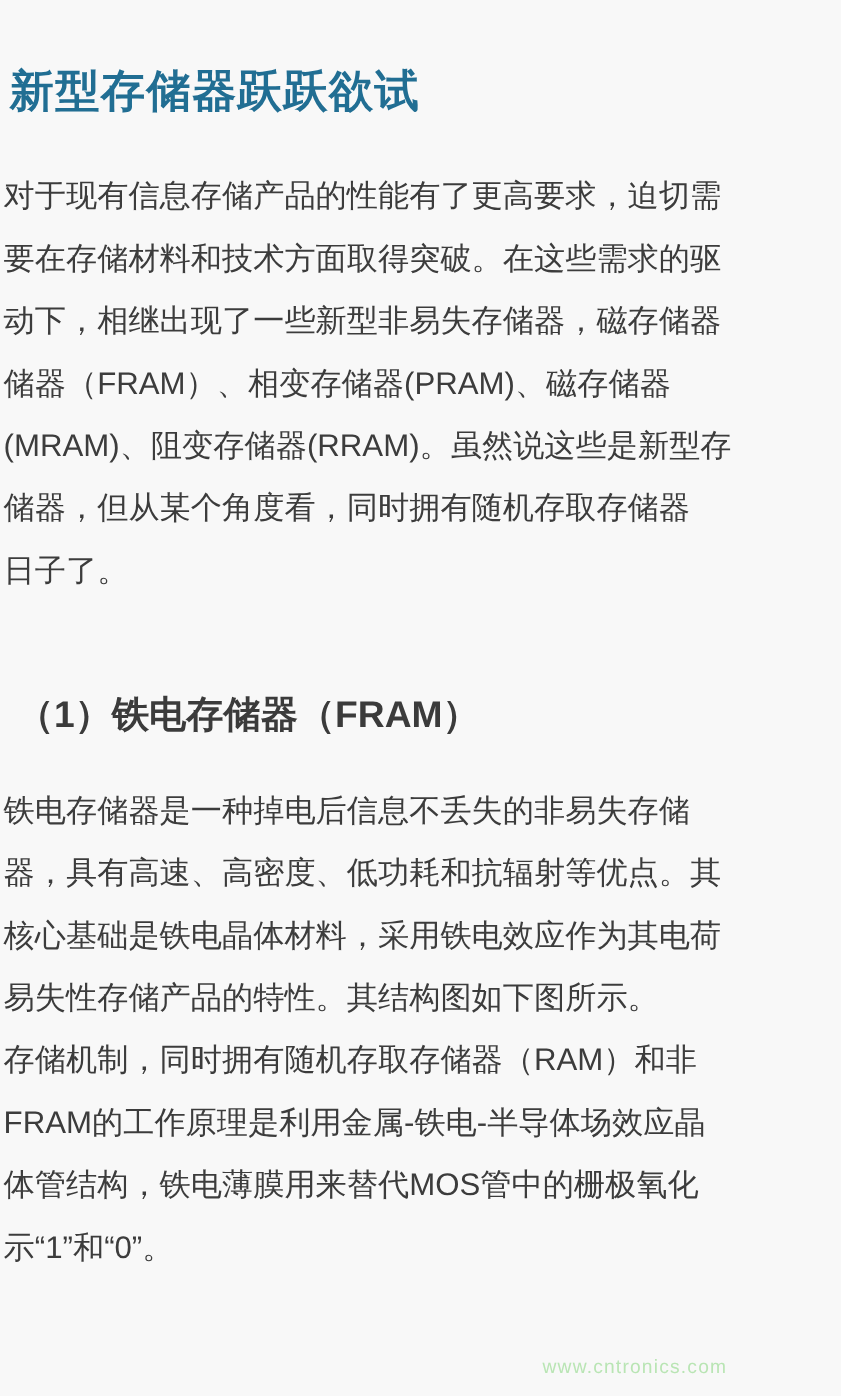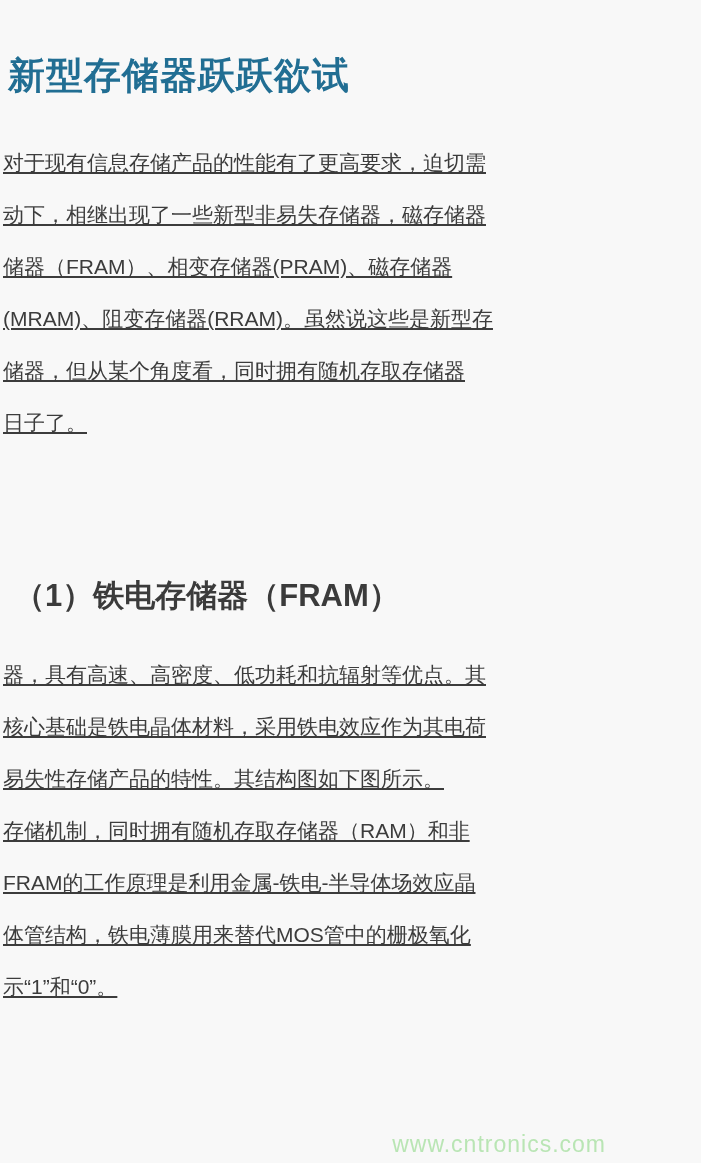--- a/index.html
+++ b/index.html
@@ -23,22 +23,21 @@
     font-weight: bold;
     color: #216e93;
     letter-spacing: 1px;
     white-space: nowrap;
   }
   .para {
     position: absolute;
     left: 3px;
     right: 0;
     color: #3c3c3c;
-    font-size: 21px;
-    text-decoration: underline;
+    font-size: 26px;
   }
   .para .line {
     height: 52px;
     line-height: 52px;
     white-space: nowrap;
     letter-spacing: 0px;
   }
   .para-1 { top: 137px; }
   .para-2 { top: 649px; }
   .section-heading {
@@ -48,45 +47,47 @@
     font-size: 31px;
     font-weight: bold;
     color: #3b3b3b;
     white-space: nowrap;
     margin-top: 21px;
   }
   .watermark {
     position: absolute;
     top: 1131px;
     right: 16px;
-    font-size: 23px;
+    font-size: 16px;
     color: #b9e5b4;
     letter-spacing: 1px;
     white-space: nowrap;
   }
 </style>
 </head>
 <body>
 
 <div class="page">
 
   <h1 class="article-title">新型存储器跃跃欲试</h1>
 
   <div class="para para-1">
     <div class="line">对于现有信息存储产品的性能有了更高要求，迫切需</div>
+    <div class="line">要在存储材料和技术方面取得突破。在这些需求的驱</div>
     <div class="line">动下，相继出现了一些新型非易失存储器，磁存储器</div>
     <div class="line">储器（FRAM）、相变存储器(PRAM)、磁存储器</div>
     <div class="line">(MRAM)、阻变存储器(RRAM)。虽然说这些是新型存</div>
     <div class="line">储器，但从某个角度看，同时拥有随机存取存储器</div>
     <div class="line">日子了。</div>
   </div>
 
   <h2 class="section-heading">（1）铁电存储器（FRAM）</h2>
 
   <div class="para para-2">
+    <div class="line">铁电存储器是一种掉电后信息不丢失的非易失存储</div>
     <div class="line">器，具有高速、高密度、低功耗和抗辐射等优点。其</div>
     <div class="line">核心基础是铁电晶体材料，采用铁电效应作为其电荷</div>
     <div class="line">易失性存储产品的特性。其结构图如下图所示。</div>
     <div class="line">存储机制，同时拥有随机存取存储器（RAM）和非</div>
     <div class="line">FRAM的工作原理是利用金属-铁电-半导体场效应晶</div>
     <div class="line">体管结构，铁电薄膜用来替代MOS管中的栅极氧化</div>
     <div class="line">示“1”和“0”。</div>
   </div>
 
   <div class="watermark">www.cntronics.com</div>

